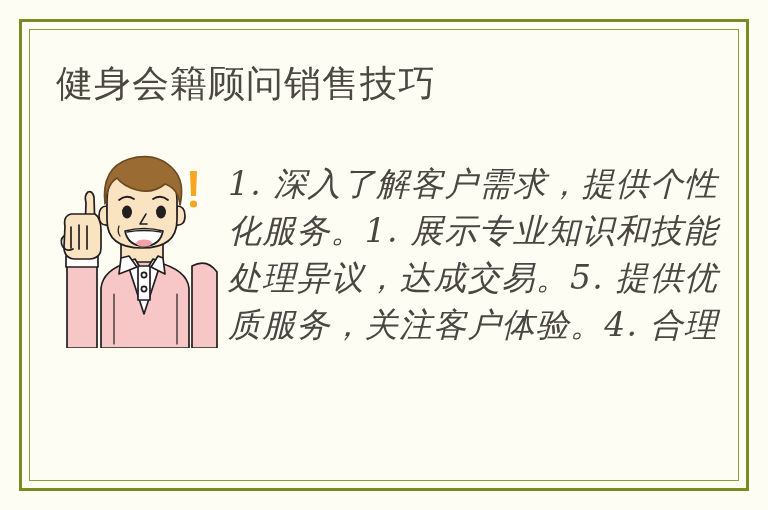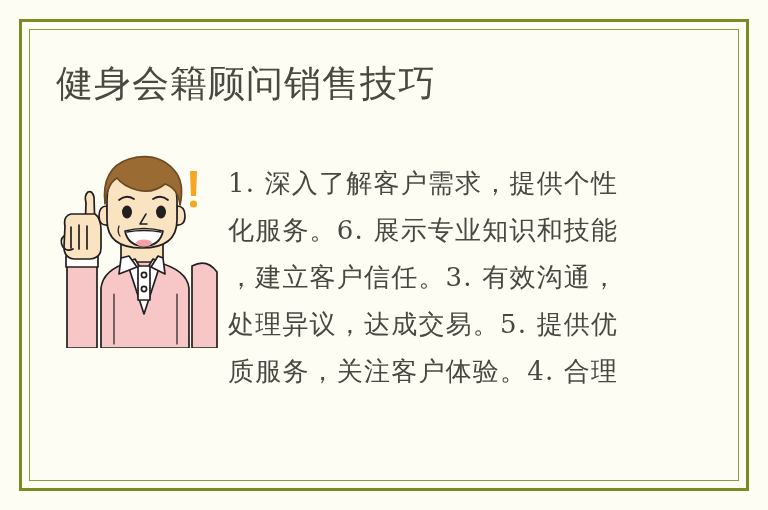--- a/index.html
+++ b/index.html
@@ -76,25 +76,26 @@
 
   
   .body-copy {
     position: absolute;
     left: 228px;
     top: 160px;
     width: 440px;
   }
   .body-line {
     font-family: "DejaVu Serif", "Liberation Serif", serif;
-    font-size: 26px;
+    font-size: 33px;
     line-height: 47px;
     color: #4A4742;
     letter-spacing: 1.2px;
     white-space: nowrap;
+    font-style: italic;
   }
 </style>
 </head>
 <body>
 
 <div id="poster">
 
   <div class="frame-outer"></div>
   <div class="frame-inner"></div>
 
@@ -162,19 +163,18 @@
 
       <g>
         <path d="M133 23 L140 23 L139 48 L134 48 Z" fill="#F5A623"></path>
         <circle cx="136.5" cy="56" r="3.6" fill="#F5A623"></circle>
       </g>
     </svg>
   </div>
 
   <div class="body-copy">
     <div class="body-line">1. 深入了解客户需求，提供个性</div>
-    <div class="body-line">化服务。6. 展示专业知识和技能</div>
-    <div class="body-line">，建立客户信任。3. 有效沟通，</div>
+    <div class="body-line">化服务。1. 展示专业知识和技能</div>
     <div class="body-line">处理异议，达成交易。5. 提供优</div>
     <div class="body-line">质服务，关注客户体验。4. 合理</div>
   </div>
 
 </div>
 
 </body></html>

